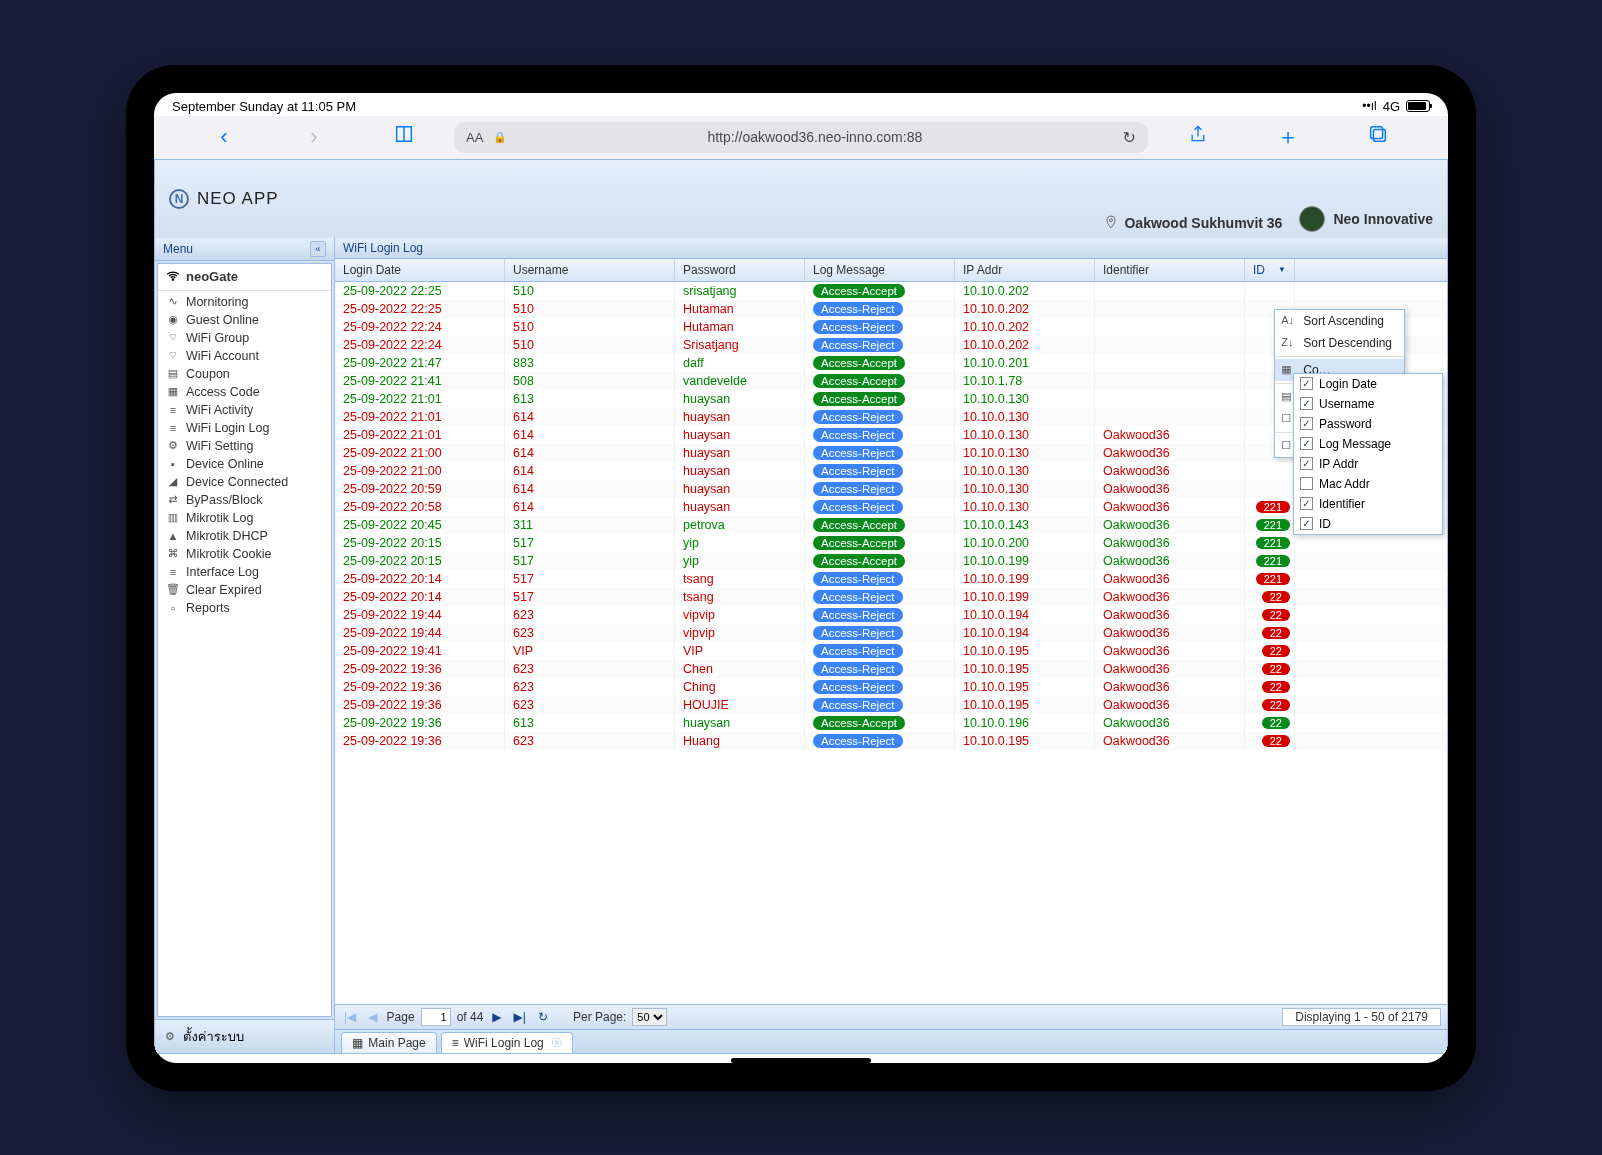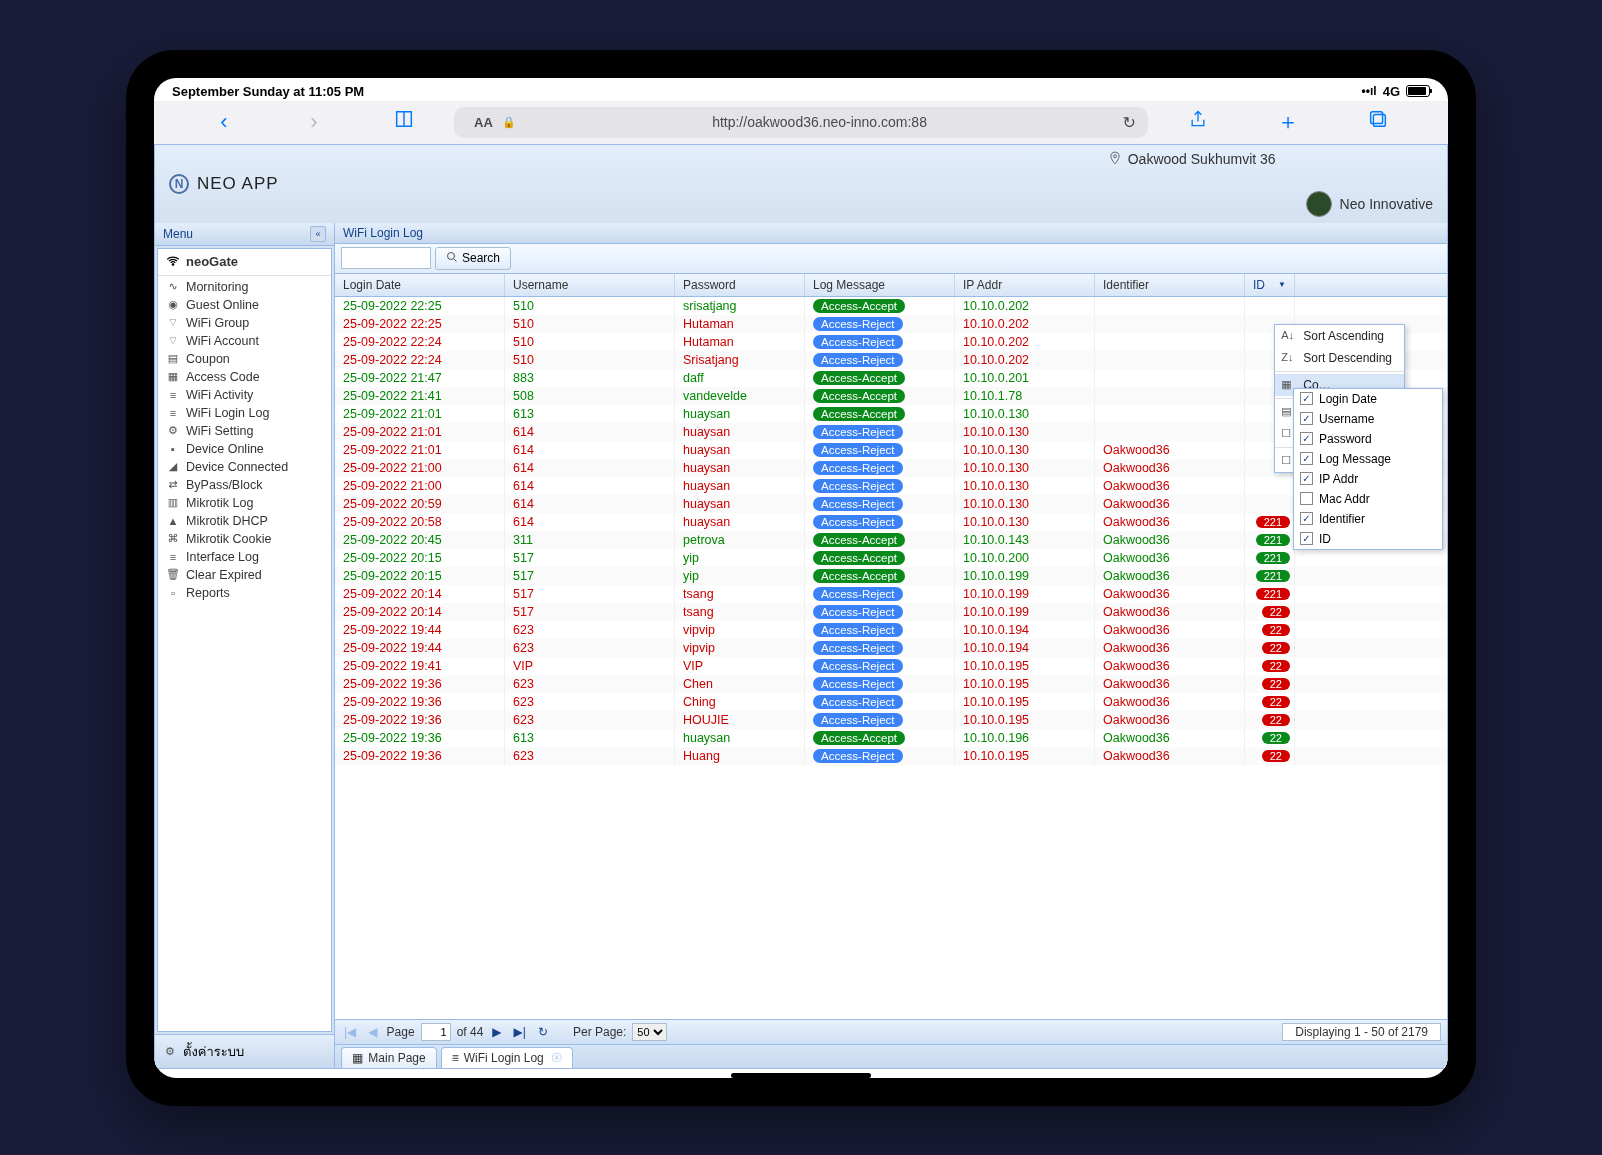--- a/index.html
+++ b/index.html
@@ -1,41 +1,41 @@
 <!DOCTYPE html>
 <html><head>
 <meta charset="utf-8">
 <style>
 * { box-sizing: border-box; margin: 0; padding: 0; font-family: Helvetica, Arial, sans-serif; }
 body { background: #1a1d3a; display: flex; align-items: center; justify-content: center; min-height: 100vh; padding: 20px; }
 
 .tablet-frame { background: #000; border-radius: 48px; padding: 28px; box-shadow: 0 20px 60px rgba(0,0,0,.5); width: 1350px; }
 .tablet-screen { background: #fff; border-radius: 22px; overflow: hidden; position: relative; }
 
-.status-bar { display: flex; justify-content: space-between; align-items: center; padding: 6px 18px 2px; font-size: 13px; font-weight: 700; }
+.status-bar { display: flex; justify-content: space-between; align-items: center; padding: 6px 18px 2px; font-size: 13px; font-weight: 400; }
 .status-right { display: flex; align-items: center; gap: 6px; }
 .signal { font-size: 12px; }
 .battery-icon { width: 24px; height: 12px; border: 1.5px solid #000; border-radius: 3px; position: relative; display: inline-block; }
 .battery-icon::after { content:''; position:absolute; right:-3px; top:3px; width:2px; height:4px; background:#000; border-radius:0 1px 1px 0; }
 .battery-icon::before { content:''; position:absolute; left:1px; top:1px; width:18px; height:8px; background:#000; border-radius:1px; }
 
 .browser-bar { background: #f2f2f6; display: grid; grid-template-columns: 80px 80px 80px 1fr 80px 80px 80px; align-items: center; padding: 6px 30px; gap: 10px; }
 .browser-btn { color: #007aff; font-size: 22px; text-align: center; cursor: pointer; }
 .browser-btn.disabled { color: #b8b8c0; }
 .url-bar { background: #e4e4e8; border-radius: 10px; display: flex; align-items: center; padding: 6px 12px; gap: 10px; color: #4a4a4e; font-size: 14px; }
 .url-text { flex: 1; text-align: center; }
-.url-aa { font-size: 13px; font-weight: 700; margin-left: 8px; }
+.url-aa { font-size: 13px; font-weight: 400; }
 .url-lock { font-size: 11px; }
 .url-reload { font-size: 16px; }
 
 .app-wrap { background: #d3e1f1; border: 1px solid #99bbe8; }
 .app-header { display: flex; align-items: center; padding: 6px 14px; background: linear-gradient(#e4eefb,#d3e1f1); }
 .app-logo { width: 20px; height: 20px; border: 2px solid #4a6fa5; border-radius: 50%; margin-right: 8px; display:flex; align-items:center; justify-content:center; color:#4a6fa5; font-weight:bold; font-size:12px; }
 .app-title { font-size: 17px; font-weight: 400; color: #222; letter-spacing: 1px; }
-.app-header-right { margin-left: auto; display: flex; align-items: flex-start; gap: 30px; }
+.app-header-right { margin-left: auto; display: flex; align-items: flex-end; gap: 17px; font-weight: bold; }
 .location { display: flex; align-items: center; gap: 6px; color: #333; font-size: 14px; }
 .location-icon { font-size: 14px; }
 .user-badge { display: flex; align-items: center; gap: 8px; color: #333; font-size: 14px; margin-top: 40px; }
 .avatar { width: 26px; height: 26px; border-radius: 50%; background: #2a4a2a; border: 1px solid #888; }
 
 .app-body { display: grid; grid-template-columns: 180px 1fr; background: #fff; }
 
 .sidebar { background: #d3e1f1; border-right: 1px solid #99bbe8; display: flex; flex-direction: column; }
 .menu-header { background: linear-gradient(#e4eefb,#c7d9ee); border-bottom: 1px solid #99bbe8; padding: 3px 8px; color: #15428b; font-size: 12px; display: flex; justify-content: space-between; align-items: center; }
 .collapse-btn { background: #d0ddef; border: 1px solid #99bbe8; width: 16px; height: 16px; font-size: 9px; color: #15428b; display:flex; align-items:center; justify-content:center; border-radius:2px; cursor:pointer; }
@@ -253,32 +253,20 @@
               </div>
         </div>
         <div class="sidebar-footer">
           <span class="sb-icon">⚙</span>
           <span>ตั้งค่าระบบ</span>
         </div>
       </div>
 
       <div class="main">
         <div class="panel-title">WiFi Login Log</div>
-        <div class="toolbar">
-          <input class="search-input" style="">
-          <button class="search-btn">
-            <span>
-              <svg width="12" height="12" viewBox="0 0 24 24" fill="none" stroke="#555" stroke-width="2">
-                    <circle cx="10" cy="10" r="7"></circle>
-                    <path d="M15 15l6 6"></path>
-                  </svg>
-            </span>
-            <span>Search</span>
-          </button>
-        </div>
 
         <div class="grid">
           <div class="grid-header" id="grid-header">
                 <div class="gh-cell">
                   <span>Login Date</span>
                 </div>
                 <div class="gh-cell">
                   <span>Username</span>
                 </div>
                 <div class="gh-cell">

